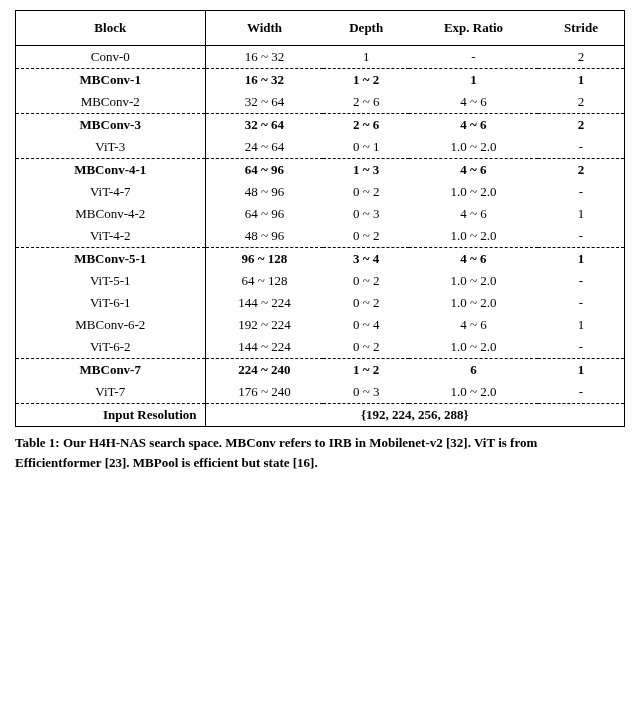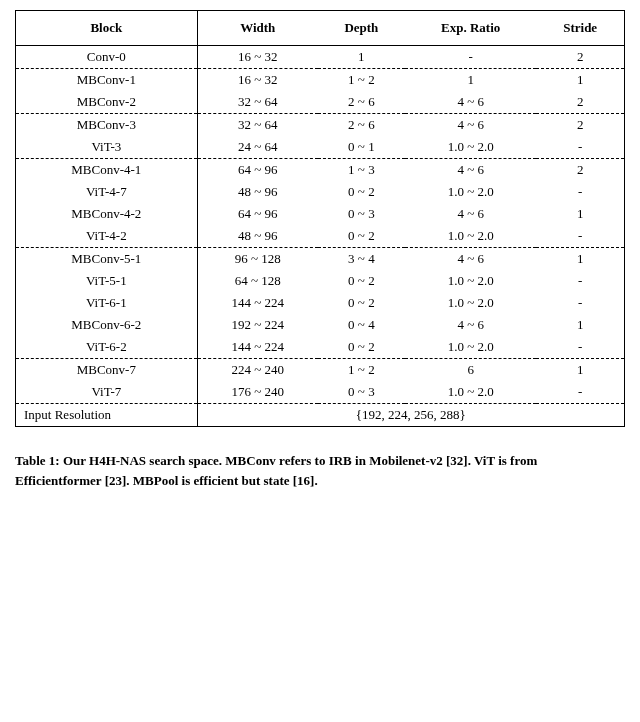--- a/index.html
+++ b/index.html
@@ -34,33 +34,34 @@
       padding: 3px 8px;
       text-align: center;
       border: none;
     }
     tbody tr td:first-child {
       border-right: 1px solid #000;
     }
     
     .group-sep td {
       border-top: 1px dashed #000 !important;
+      font-weight: bold;
     }
     .input-res-row td {
       border-bottom: 1.5px solid #000;
     }
     .input-res-row td:first-child {
-      text-align: left;
+      text-align: right;
       padding-left: 8px;
     }
     .input-res-row td:last-child {
       text-align: center;
     }
     .caption {
-      margin-top: 24px;
+      margin-top: 6px;
       font-size: 13px;
       line-height: 1.5;
     }
     .caption strong {
       font-weight: bold;
     }
   </style>
 </head>
 <body>
 

